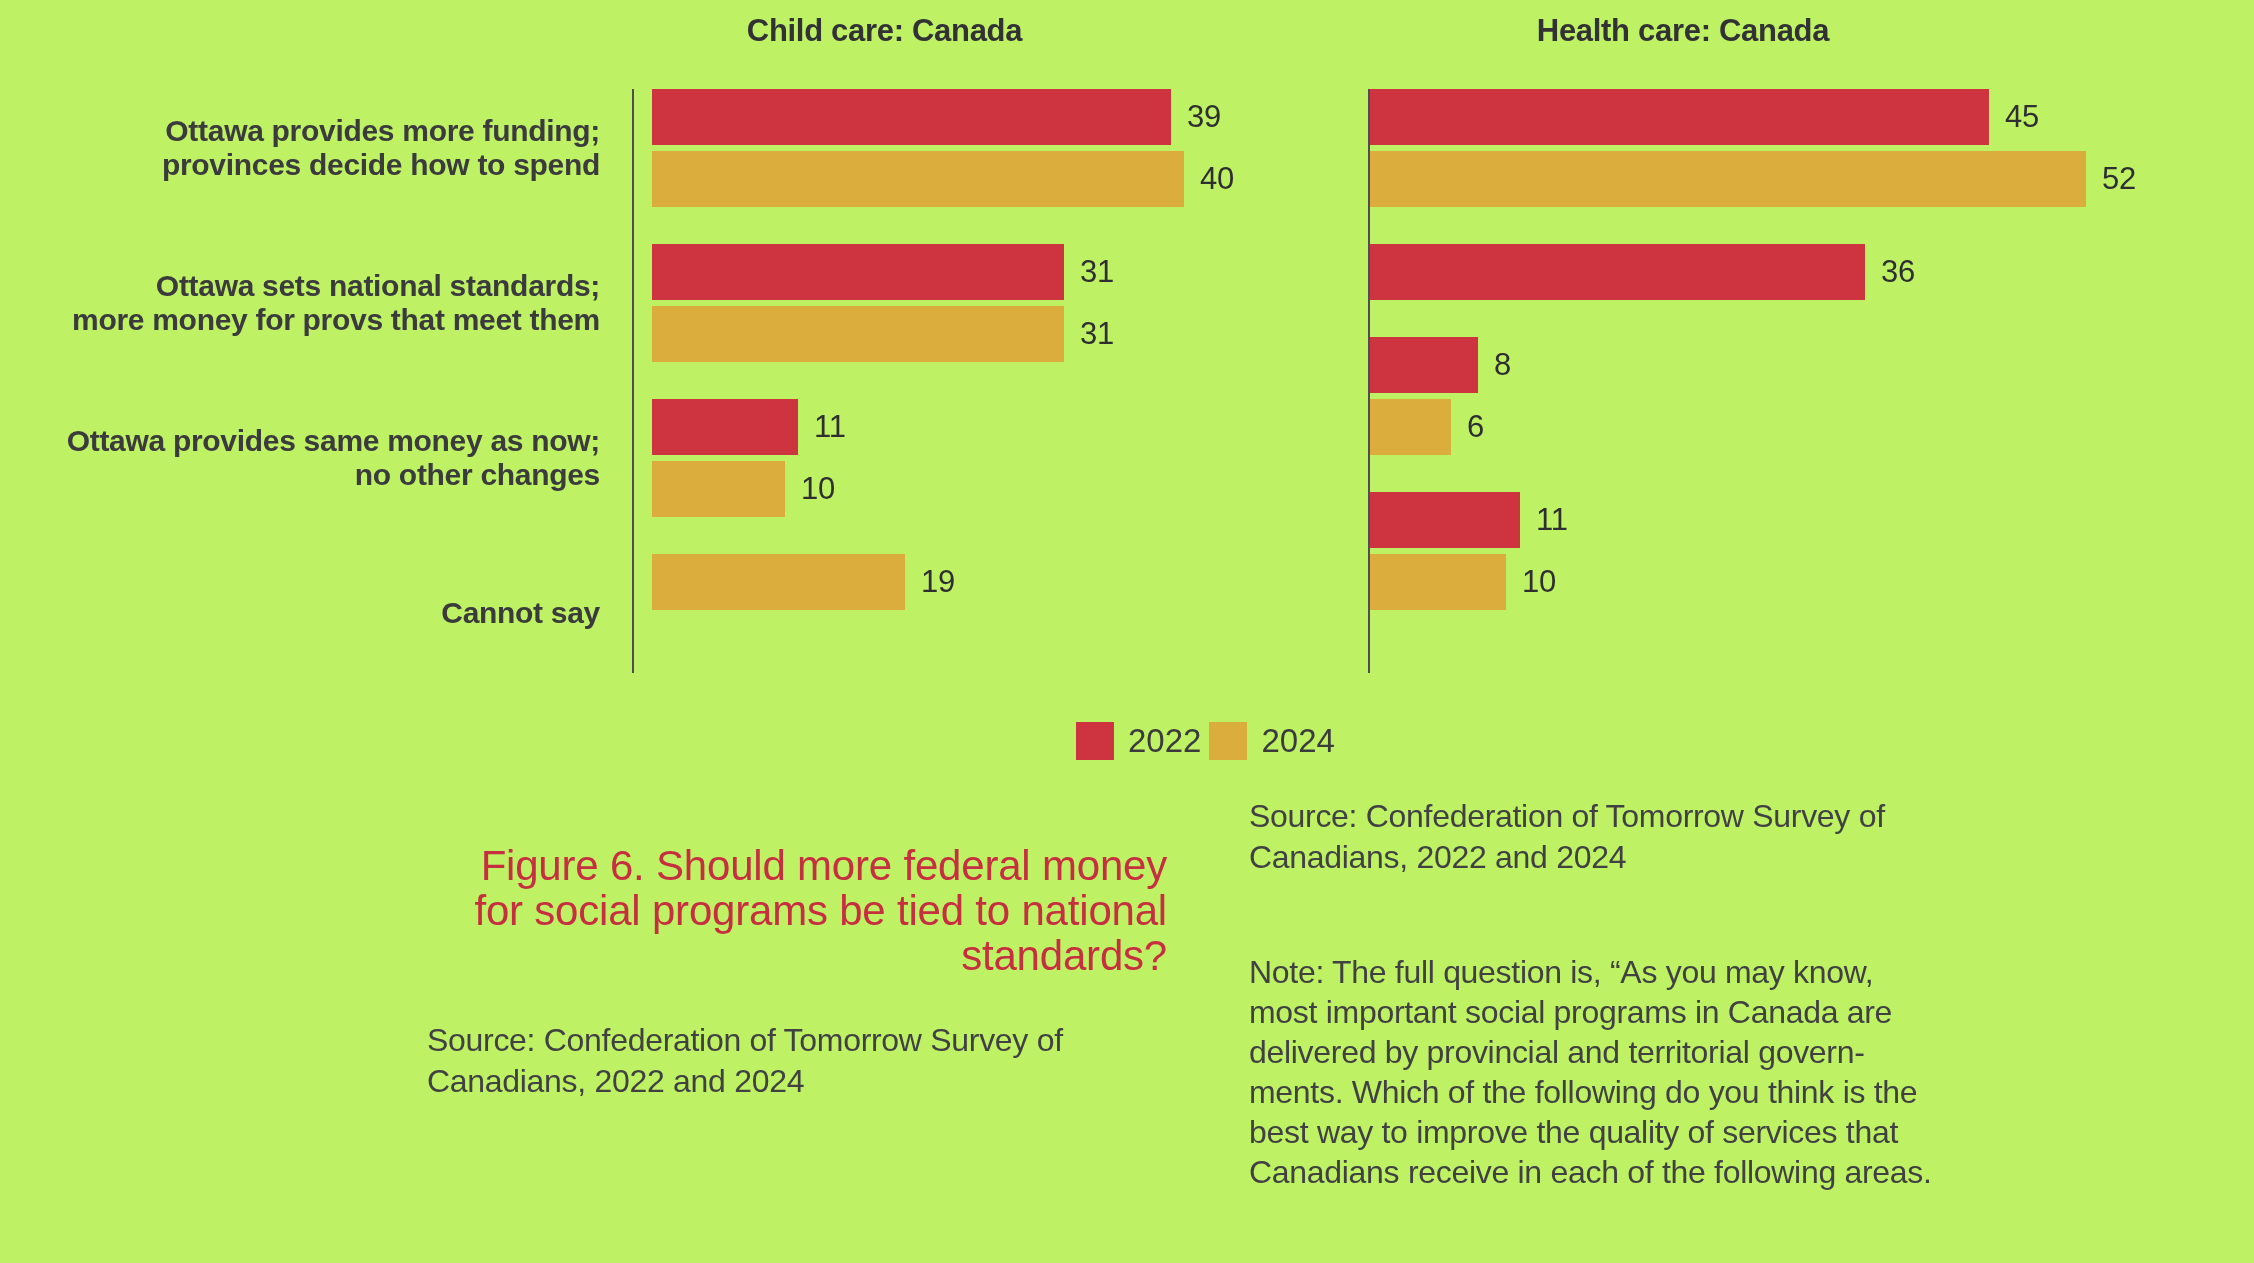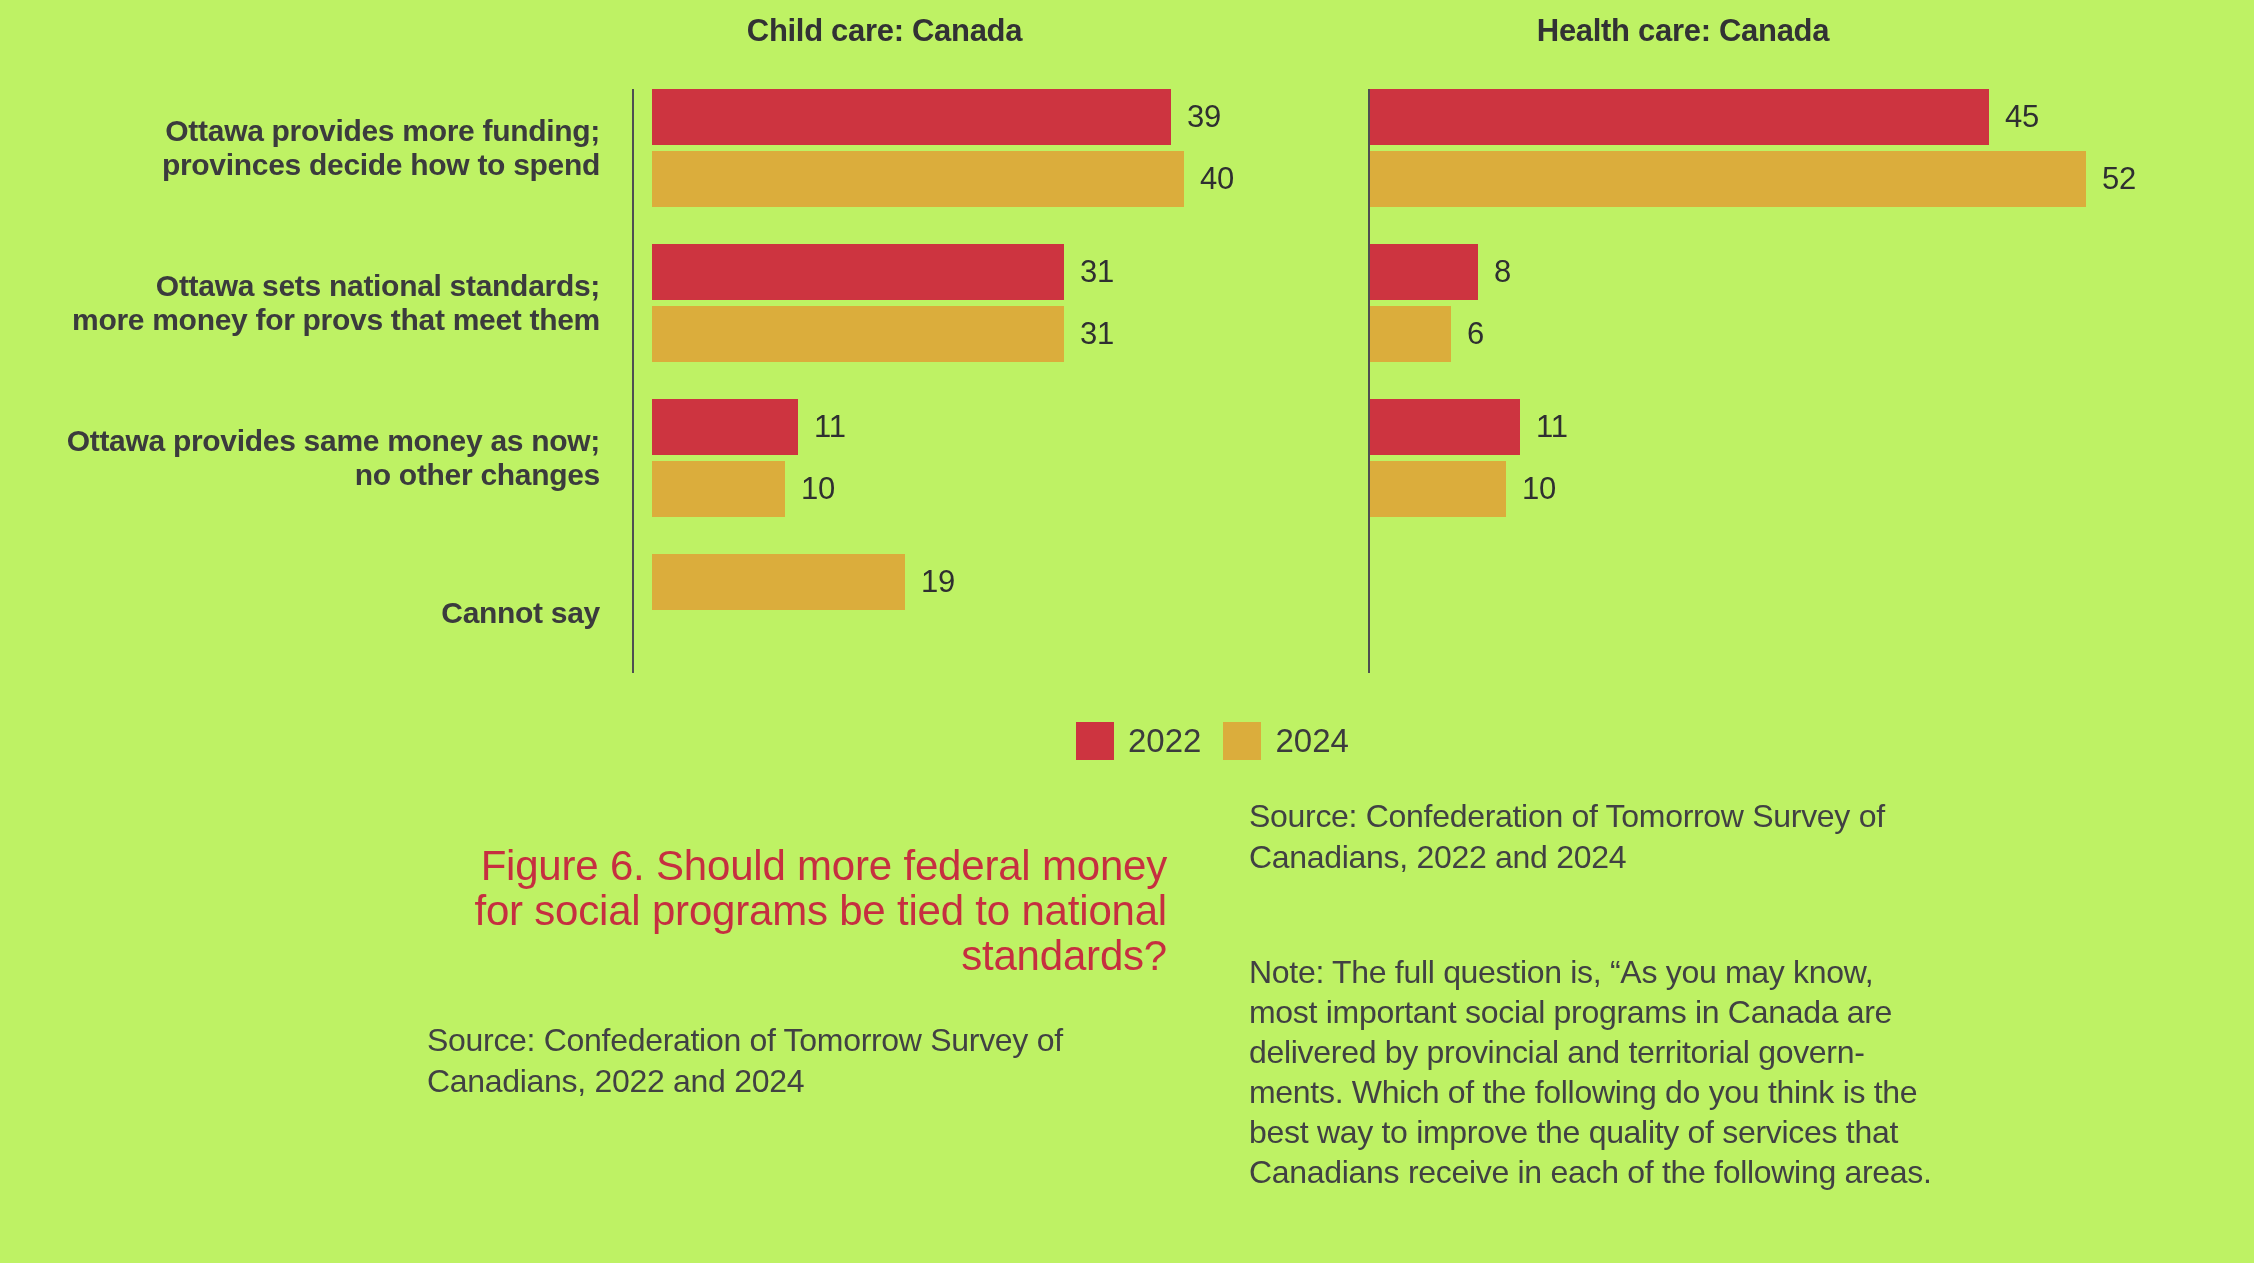--- a/index.html
+++ b/index.html
@@ -52,21 +52,21 @@
   .pair { margin-bottom: 37px; }
   .bar-row { display: flex; align-items: center; height: 56px; margin-bottom: 6px; }
   .bar { height: 56px; flex: 0 0 auto; }
   .bar.red { background: var(--red, #cd3440); }
   .bar.gold { background: var(--gold, #dbad3c); }
   .bar-value { margin-left: 16px; font-size: 31px; color: #2f2f31; letter-spacing: -0.3px; }
 
   .legend {
     position: absolute;
     left: 1076px; top: 722px;
-    display: flex; align-items: center; gap: 22px;
+    display: flex; align-items: center; gap: 8px;
     font-size: 33px; color: #3b3b3d;
   }
   .legend-item { display: flex; align-items: center; gap: 14px; }
   .swatch { width: 38px; height: 38px; }
   .swatch.red { background: var(--red, #cd3440); }
   .swatch.gold { background: var(--gold, #dbad3c); }
 
   .figure-caption {
     position: absolute;
     left: 427px; top: 843px; width: 740px;
@@ -148,20 +148,24 @@
       <div class="bar-row">
           <div class="bar red" style="width: 621px;"></div>
           <span class="bar-value">45</span>
         </div>
       <div class="bar-row">
           <div class="bar gold" style="width: 718px;"></div>
           <span class="bar-value">52</span>
         </div>
     </div>
     <div class="pair">
+      <div class="bar-row">
+          <div class="bar red" style="width: 497px;"></div>
+          <span class="bar-value">36</span>
+        </div>
     </div>
     <div class="pair">
       <div class="bar-row">
           <div class="bar red" style="width: 110px;"></div>
           <span class="bar-value">8</span>
         </div>
       <div class="bar-row">
           <div class="bar gold" style="width: 83px;"></div>
           <span class="bar-value">6</span>
         </div>

